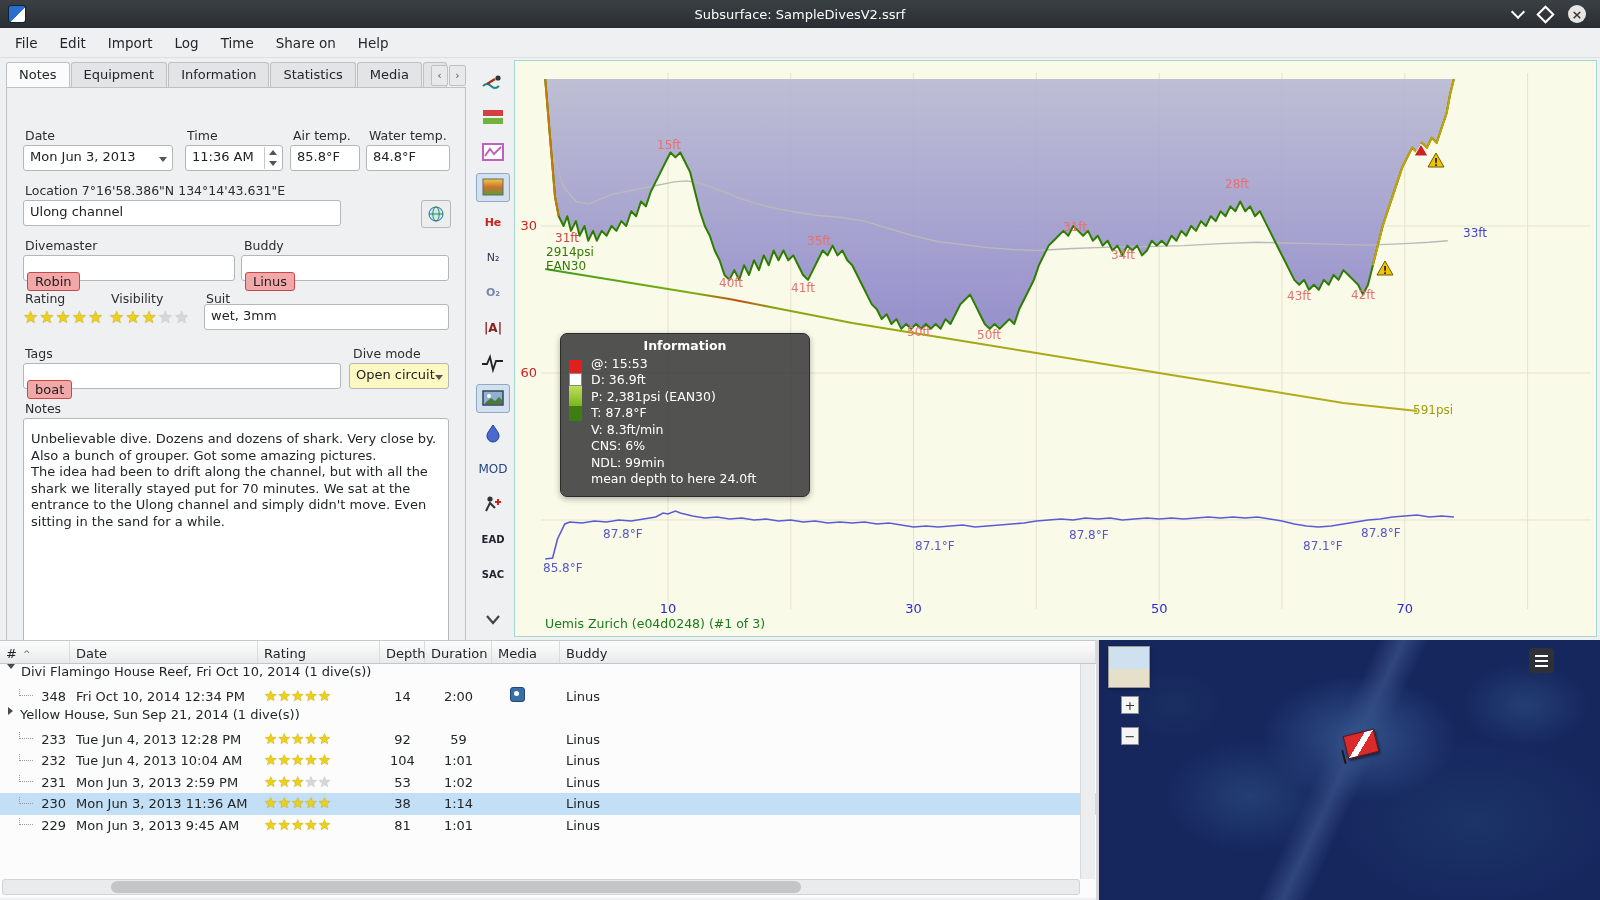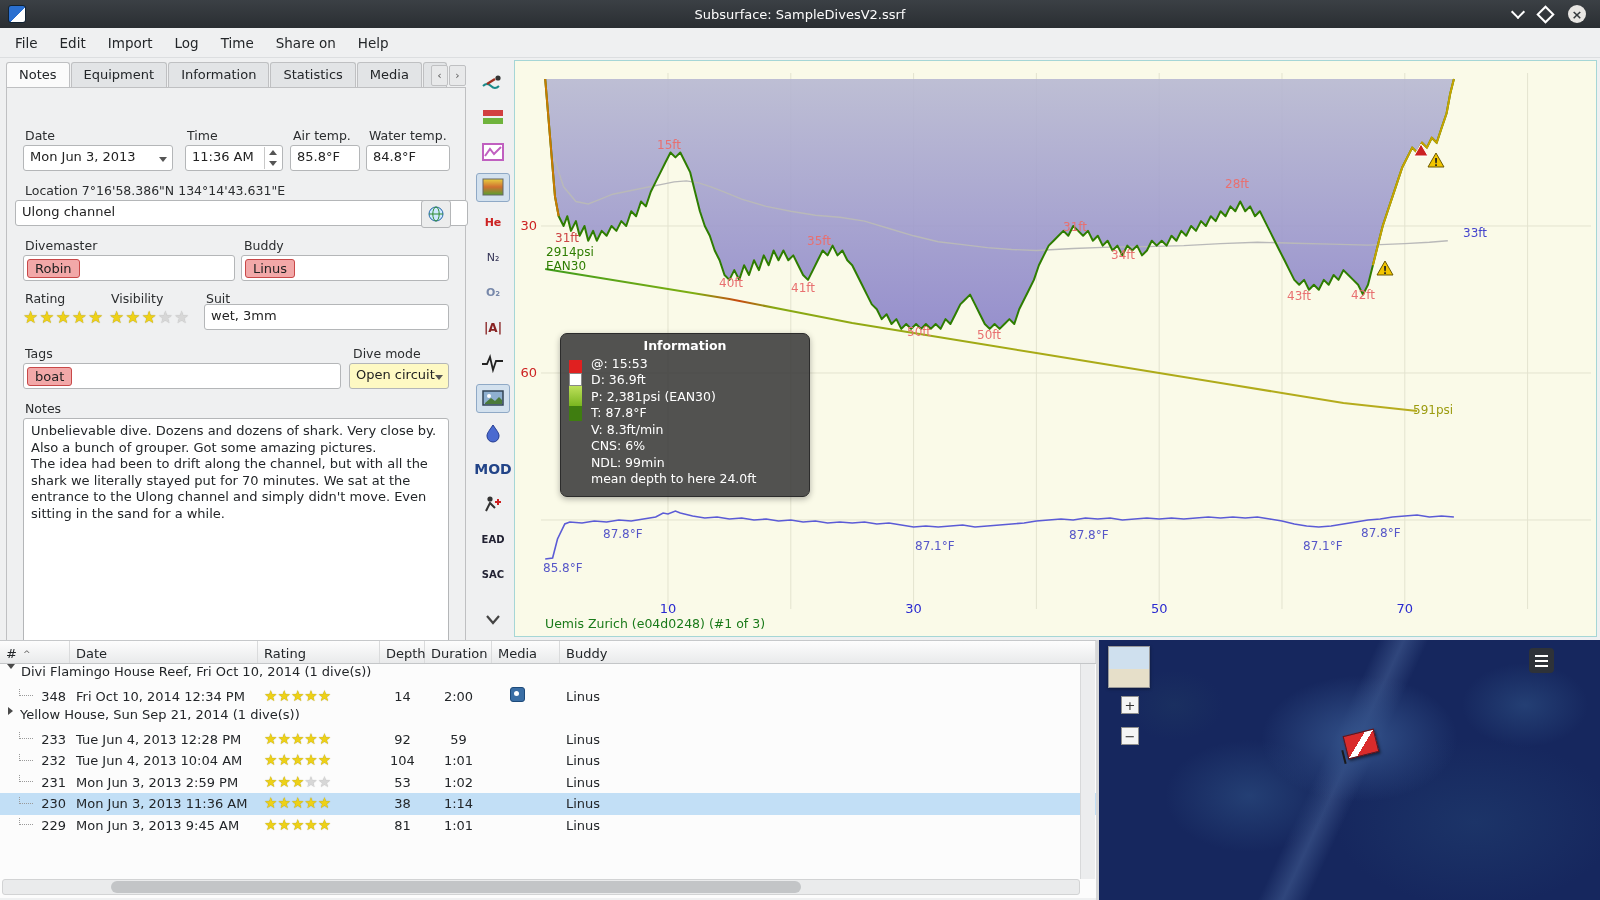--- a/index.html
+++ b/index.html
@@ -34,39 +34,39 @@
   .flabel{position:absolute;font-size:12.5px;color:#2b2d2f;white-space:nowrap}
   .input{position:absolute;background:#fff;border:1px solid #b4b6b8;border-radius:3px;box-sizing:border-box;
     font-size:13px;color:#222;padding:3px 6px;height:26px;font-family:inherit}
   .combo-arrow{position:absolute;right:5px;top:11px;width:0;height:0;border-left:4px solid transparent;
     border-right:4px solid transparent;border-top:5px solid #555}
   .spin{position:absolute;right:1px;top:1px;bottom:1px;width:16px;border-left:1px solid #c8c8c8;
     display:flex;flex-direction:column;align-items:center;justify-content:space-around}
   .sp-up{width:0;height:0;border-left:4px solid transparent;border-right:4px solid transparent;border-bottom:5px solid #555}
   .sp-dn{width:0;height:0;border-left:4px solid transparent;border-right:4px solid transparent;border-top:5px solid #555}
   .chip{display:inline-block;background:#f2a8a8;border:1px solid #c84848;border-radius:3px;
-    padding:1px 7px;font-size:13px;color:#222;margin-top:1px}
+    padding:1px 7px;font-size:13px;color:#222;margin-top:14px}
   .globe-btn{position:absolute;background:#eceded;border:1px solid #b4b6b8;border-radius:3px;
     display:flex;align-items:center;justify-content:center}
   .star{font-size:17px;line-height:17px;letter-spacing:1px}
   .star.on{color:#eed117;text-shadow:0 0 1px #8a7a00}
   .star.off{color:#d7d7d7;text-shadow:0 0 1px #aaa}
   .notes-box{position:absolute;background:#fff;border:1px solid #b4b6b8;border-radius:3px;
-    padding:4px 7px;font-size:13px;line-height:16.5px;white-space:pre-wrap;overflow:hidden;box-sizing:border-box}
+    padding:12px 7px;font-size:13px;line-height:16.5px;white-space:pre-wrap;overflow:hidden;box-sizing:border-box}
   
   .side-toolbar{position:absolute;left:474px;top:64px;width:38px;height:574px;display:flex;
     flex-direction:column;align-items:center}
   .tool-btn{width:32px;height:28px;margin:3px 0;display:flex;align-items:center;justify-content:center;
     border:1px solid transparent;border-radius:3px;font-size:11px;color:#333}
   .tool-btn.pressed{background:#d3e1ee;border-color:#8fa9c6}
   .tool-btn[data-name="helium-graph-icon"]{color:#cc2222;font-weight:bold}
   .tool-btn[data-name="nitrogen-graph-icon"]{color:#333355;font-weight:normal}
   .tool-btn[data-name="oxygen-graph-icon"]{color:#7788aa;font-weight:bold}
   .tool-btn[data-name="ruler-icon"]{color:#882222;font-weight:bold;font-size:12px}
-  .tool-btn[data-name="mod-icon"]{color:#224488;font-weight:bold;font-size:14px}
+  .tool-btn[data-name="mod-icon"]{color:#224488;font-weight:normal;font-size:12px}
   .tool-btn[data-name="ead-icon"]{color:#222233;font-weight:bold;font-size:10px}
   .tool-btn[data-name="sac-icon"]{color:#222233;font-weight:bold;font-size:10px}
   .tool-btn svg{display:block}
   
   .profile-panel{position:absolute;left:514px;top:60px;width:1083px;height:577px;background:#fafae8;
     border:1px solid #a5d6d6;box-sizing:border-box}
   .profile-panel svg{position:absolute;left:0;top:0}
   .ptooltip{position:absolute;left:45px;top:272px;width:210px;background:rgba(58,58,58,.88);
     border:1px solid #2c2c2c;border-radius:7px;color:#fff;padding:4px 8px 8px 30px;
     font-size:12.5px;line-height:16.5px;box-shadow:0 2px 6px rgba(0,0,0,.3)}
@@ -178,21 +178,21 @@
           <span class="sp-up" data-name="spin-up-icon"></span>
           <span class="sp-dn" data-name="spin-down-icon"></span>
         </span>
     </div>
     <div class="flabel" style="left:286px;top:40px" data-name="air-temp-label">Air temp.</div>
     <div class="input" style="left:283px;top:57px;width:70px" data-name="air-temp-field">85.8°F</div>
     <div class="flabel" style="left:362px;top:40px" data-name="water-temp-label">Water temp.</div>
     <div class="input" style="left:359px;top:57px;width:84px" data-name="water-temp-field">84.8°F</div>
 
     <div class="flabel" style="left:18px;top:95px" data-name="location-label">Location 7°16'58.386"N 134°14'43.631"E</div>
-    <div class="input" style="left:8px;top:112px;width:453px" data-name="location-field">Ulong channel</div>
+    <div class="input" style="left:16px;top:112px;width:318px" data-name="location-field">Ulong channel</div>
     <div class="globe-btn" style="left:414px;top:112px;width:28px;height:26px" data-name="location-globe-button">
       <svg width="16" height="16" viewBox="0 0 16 16" data-name="globe-icon">
         <circle cx="8" cy="8" r="7" fill="#cfe8ff" stroke="#2266aa"></circle>
         <ellipse cx="8" cy="8" rx="3.2" ry="7" fill="none" stroke="#2e8b2e"></ellipse>
         <line x1="1" y1="8" x2="15" y2="8" stroke="#2e8b2e"></line>
       </svg>
     </div>
 
     <div class="flabel" style="left:18px;top:150px" data-name="divemaster-label">Divemaster</div>
     <div class="flabel" style="left:237px;top:150px" data-name="buddy-label">Buddy</div>

